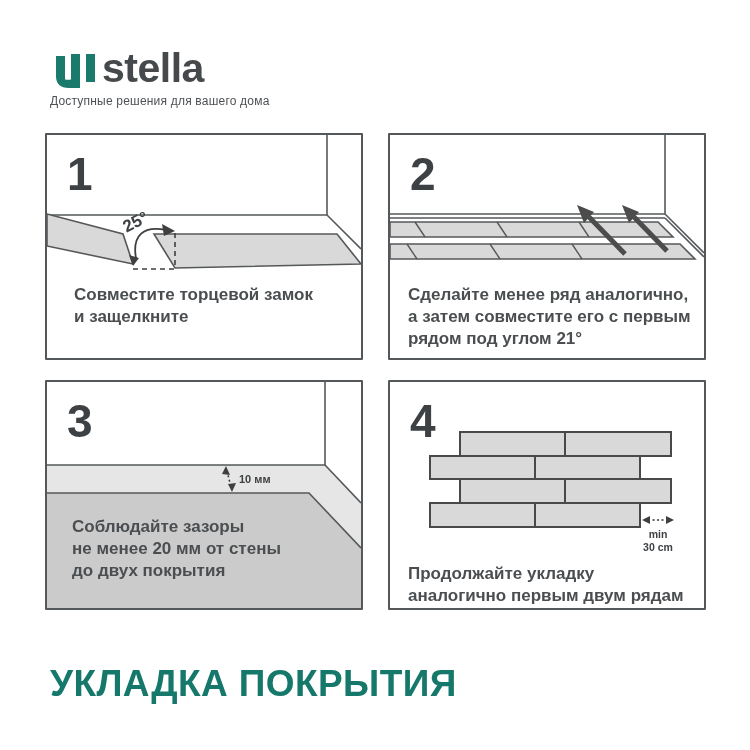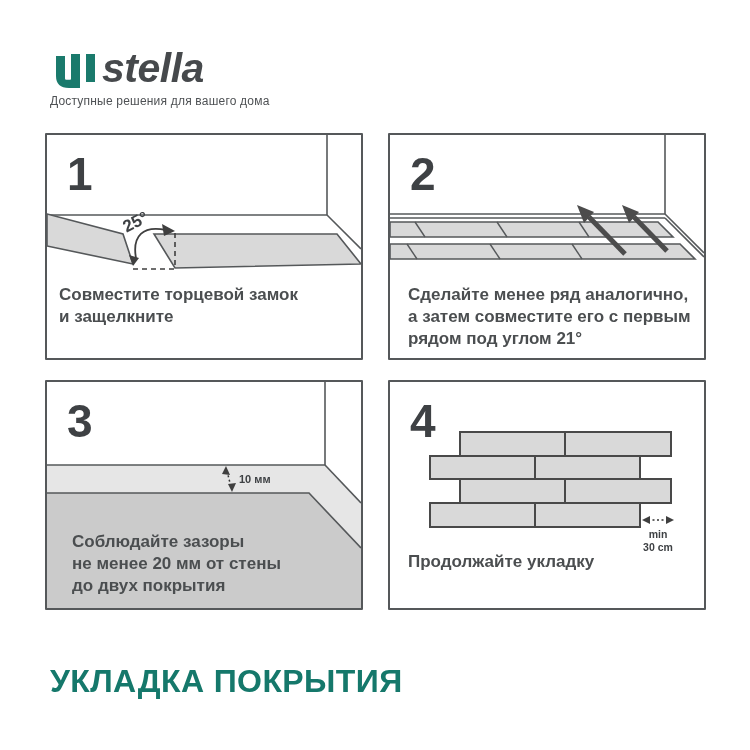--- a/index.html
+++ b/index.html
@@ -4,64 +4,64 @@
 <style>
   html,body{margin:0;padding:0;}
   body{
     width:750px;height:750px;position:relative;background:#ffffff;
     font-family:"Liberation Sans",sans-serif;overflow:hidden;
   }
   
   .logo-icon{position:absolute;left:50px;top:48px;width:52px;height:46px;}
   .logo-word{
     position:absolute;left:102px;top:44px;height:48px;line-height:48px;
-    font-size:41px;font-weight:700;color:#46494C;letter-spacing:-0.5px;font-style:italic;
+    font-size:41px;font-weight:700;color:#46494C;letter-spacing:-0.5px;
   }
   .tagline{
     position:absolute;left:50px;top:94px;font-size:12px;color:#4E5154;
     letter-spacing:0.2px;
   }
   
   .panel{
     position:absolute;border:2px solid #55585A;border-radius:1px;
     box-sizing:border-box;background:#ffffff;
   }
   .panel svg{position:absolute;left:0;top:0;width:100%;height:100%;display:block;}
   .step-number{
     position:absolute;left:20px;top:16px;font-size:46px;line-height:46px;
     font-weight:700;color:#3E4144;z-index:2;
   }
   .caption{
     position:absolute;z-index:2;font-size:17px;line-height:22px;
     font-weight:700;color:#4B4E50;white-space:nowrap;
   }
   .caption .line{display:block;}
-  #p1 .caption,#p2 .caption{left:12px;top:149px;}
+  #p1 .caption,#p2 .caption{left:27px;top:149px;}
   #p2 .caption{left:18px;}
-  #p3 .caption{left:25px;top:149px;}
-  #p4 .caption{left:18px;top:169px;}
+  #p3 .caption{left:25px;top:134px;}
+  #p4 .caption{left:18px;top:181px;}
   
   .ln{stroke:#55585A;stroke-width:1.6;fill:none;}
   .tile{fill:#D9D9D9;stroke:#55585A;stroke-width:1.6;}
   .seam{stroke:#55585A;stroke-width:1.4;}
   .dash{stroke:#3F3F3F;stroke-width:1.6;stroke-dasharray:5 4;fill:none;}
   .arc{fill:none;stroke:#3F3F3F;stroke-width:1.8;}
   .solid{fill:#3F3F3F;stroke:none;}
   .arrow-shaft{stroke:#4C4C4C;stroke-width:5;}
   .arrow-head{fill:#4C4C4C;}
   .band{fill:#E6E6E6;stroke:none;}
   .cover{fill:#CBCBCB;stroke:none;}
   .brick{fill:#D9D9D9;stroke:#494949;stroke-width:2;}
   .dot{stroke:#333333;stroke-width:1.5;stroke-dasharray:2 2.5;fill:none;}
   .dim-label{font:700 11px "Liberation Sans",sans-serif;fill:#3E4144;}
   .min-label{font:700 10.5px "Liberation Sans",sans-serif;fill:#3E4144;}
   .angle-label{font:700 17px "Liberation Sans",sans-serif;fill:#3E4144;}
   
   .footer-title{
-    position:absolute;left:50px;top:663px;font-size:32px;font-weight:700;
+    position:absolute;left:50px;top:663px;font-size:37px;font-weight:700;
     color:#15786B;letter-spacing:0.4px;white-space:nowrap;
   }
 </style>
 </head>
 <body>
 
 <div>
   <svg class="logo-icon" viewBox="0 0 52 46">
     <path d="M6,8 L6,28 Q6,40 19,40 L30,40 L30,6 L21,6 L21,31 Q21,31.8 20.2,31.8 L16.2,31.8 Q15,31.8 15,30.4 L15,8 Z" fill="#1A7A6C"></path>
     <rect x="36" y="6" width="9" height="28" fill="#1A7A6C"></rect>
@@ -152,16 +152,17 @@
     <rect class="brick" x="145" y="121" width="105" height="24"></rect>
     <line class="dot" x1="258" y1="138" x2="278" y2="138"></line>
     <polygon class="solid" points="252,138 260,134 260,142"></polygon>
     <polygon class="solid" points="284,138 276,134 276,142"></polygon>
     <text class="min-label" x="268" y="156" text-anchor="middle">min</text>
     <text class="min-label" x="268" y="169" text-anchor="middle">30 cm</text>
   </svg>
   <div class="step-number">4</div>
   <div class="caption">
     <span class="line">Продолжайте укладку</span>
+    <span class="line">аналогично первым двум рядам</span>
   </div>
 </div>
 
 <div class="footer-title">УКЛАДКА ПОКРЫТИЯ</div>
 
 </body></html>

